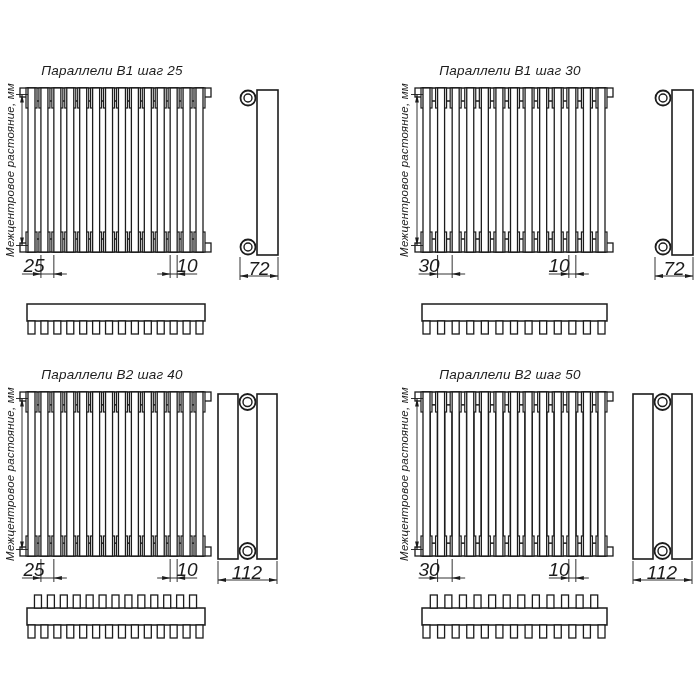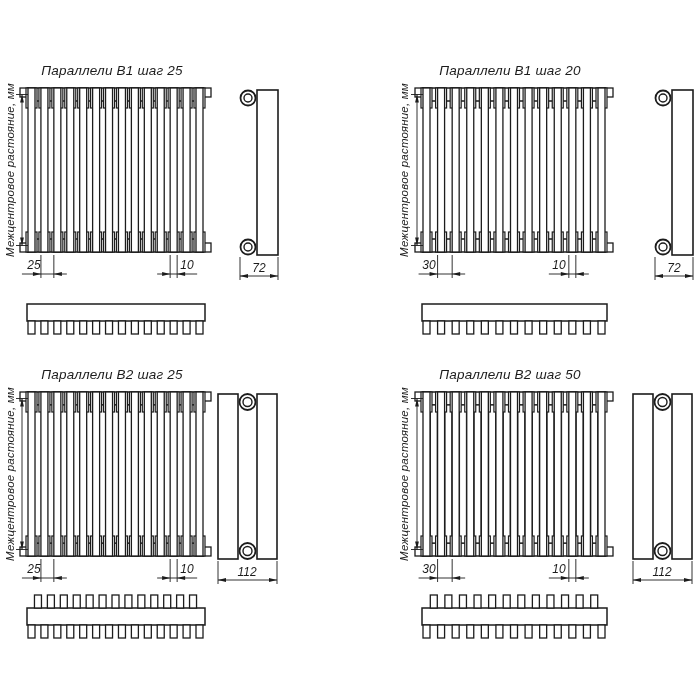--- a/index.html
+++ b/index.html
@@ -7,21 +7,21 @@
     position:relative;width:700px;height:700px;background:#ffffff;
     font-family:"Liberation Sans", sans-serif;overflow:hidden;
   }
   #art{position:absolute;left:0;top:0;}
   .lbl{
     position:absolute;transform:translate(-50%,-50%);
     font-style:italic;color:#1c1c1c;white-space:nowrap;line-height:1;
   }
   .title{font-size:13.5px;letter-spacing:.2px;}
   .vlabel{font-size:11.5px;transform:translate(-50%,-50%) rotate(-90deg);letter-spacing:.2px;}
-  .dim{font-size:12px;}
+  .dim{font-size:19px;}
 </style>
 </head>
 <body>
 
 <div class="stage">
 
   <svg id="art" width="700" height="700" viewBox="0 0 700 700">
       <g>
         <g>
           <rect x="28" y="88" width="175" height="13" fill="#ffffff" stroke="#1c1c1c" stroke-width="1.5"></rect>
@@ -483,27 +483,27 @@
         </g>
       </g>
     </svg>
 
   <div class="lbl title" style="left:112px;top:71px">Параллели В1 шаг 25</div>
   <div class="lbl vlabel" style="left:11px;top:170px">Межцентровое растояние, мм</div>
   <div class="lbl dim" style="left:34px;top:265px">25</div>
   <div class="lbl dim" style="left:187px;top:265px">10</div>
   <div class="lbl dim" style="left:259px;top:268px">72</div>
 
-  <div class="lbl title" style="left:510px;top:71px">Параллели В1 шаг 20</div>
+  <div class="lbl title" style="left:510px;top:71px">Параллели В1 шаг 30</div>
   <div class="lbl vlabel" style="left:405px;top:170px">Межцентровое растояние, мм</div>
   <div class="lbl dim" style="left:429px;top:265px">30</div>
   <div class="lbl dim" style="left:559px;top:265px">10</div>
   <div class="lbl dim" style="left:674px;top:268px">72</div>
 
-  <div class="lbl title" style="left:112px;top:375px">Параллели В2 шаг 25</div>
+  <div class="lbl title" style="left:112px;top:375px">Параллели В2 шаг 40</div>
   <div class="lbl vlabel" style="left:11px;top:474px">Межцентровое растояние, мм</div>
   <div class="lbl dim" style="left:34px;top:569px">25</div>
   <div class="lbl dim" style="left:187px;top:569px">10</div>
   <div class="lbl dim" style="left:247px;top:572px">112</div>
 
   <div class="lbl title" style="left:510px;top:375px">Параллели В2 шаг 50</div>
   <div class="lbl vlabel" style="left:405px;top:474px">Межцентровое растояние, мм</div>
   <div class="lbl dim" style="left:429px;top:569px">30</div>
   <div class="lbl dim" style="left:559px;top:569px">10</div>
   <div class="lbl dim" style="left:662px;top:572px">112</div>

